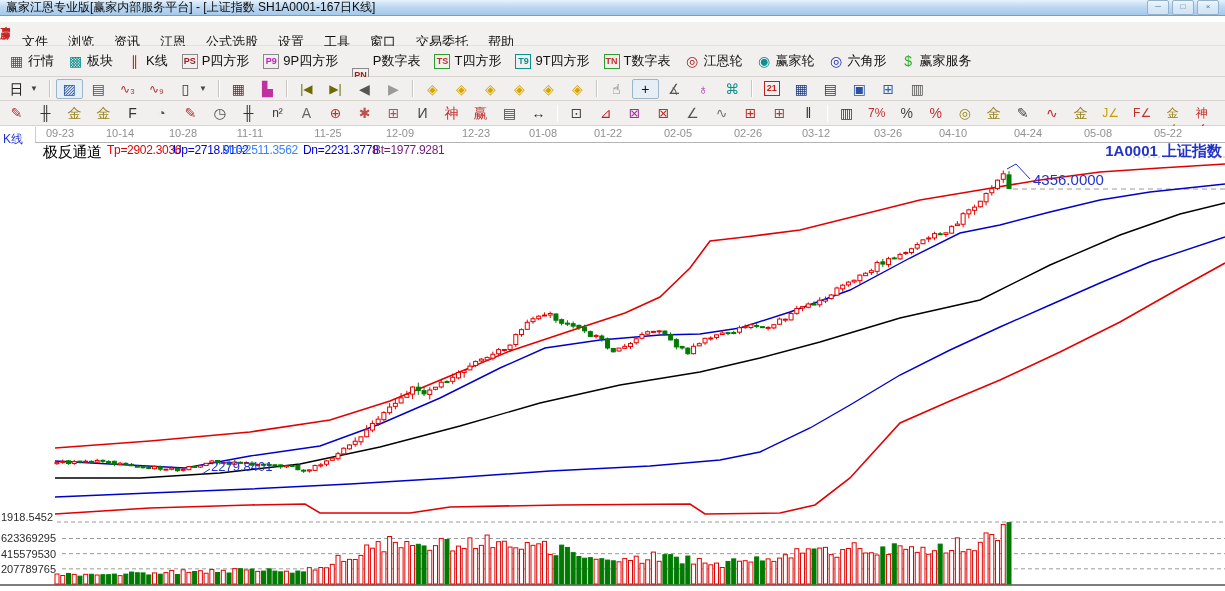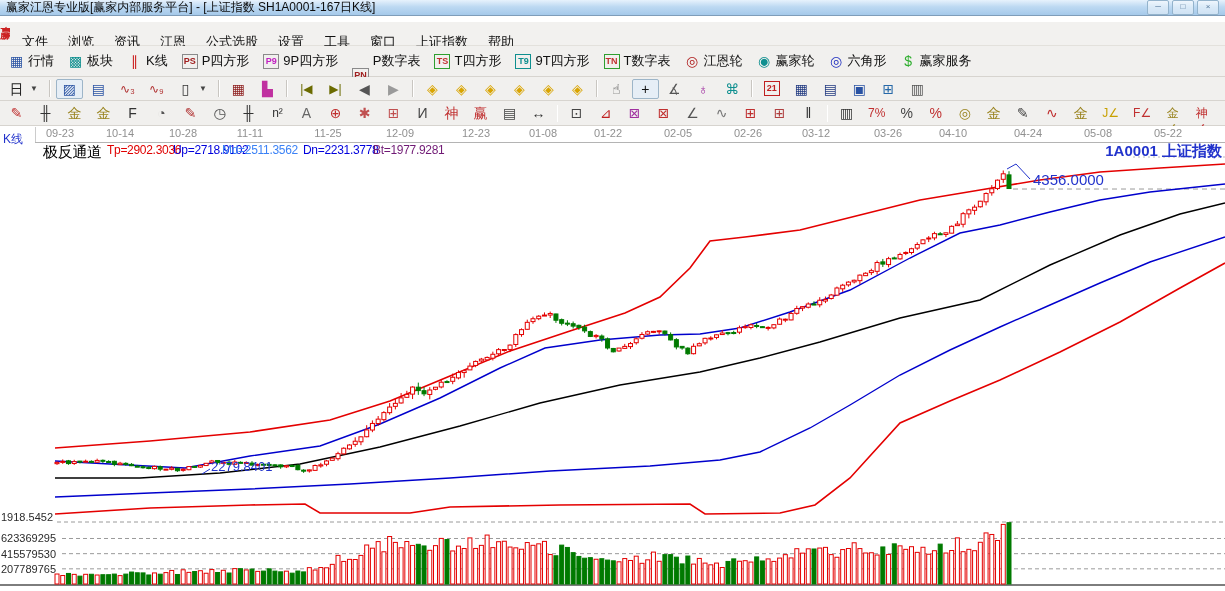--- a/index.html
+++ b/index.html
@@ -59,21 +59,21 @@
   <div class="menubar" id="menubar">
     <span class="appmark">赢</span>
   <span class="mi">文件</span>
       <span class="mi">浏览</span>
       <span class="mi">资讯</span>
       <span class="mi">江恩</span>
       <span class="mi">公式选股</span>
       <span class="mi">设置</span>
       <span class="mi">工具</span>
       <span class="mi">窗口</span>
-      <span class="mi">上证指数</span>
+      <span class="mi">交易委托</span>
       <span class="mi">帮助</span>
     </div>
 
   <div class="tb" id="tb1">
       <span class="tbtn">
         <span class="ticon" style="color: rgb(41, 82, 163);">▦</span>
         <span>行情</span>
       </span>
       <span class="tbtn">
         <span class="ticon" style="color: rgb(14, 143, 143);">▩</span>

